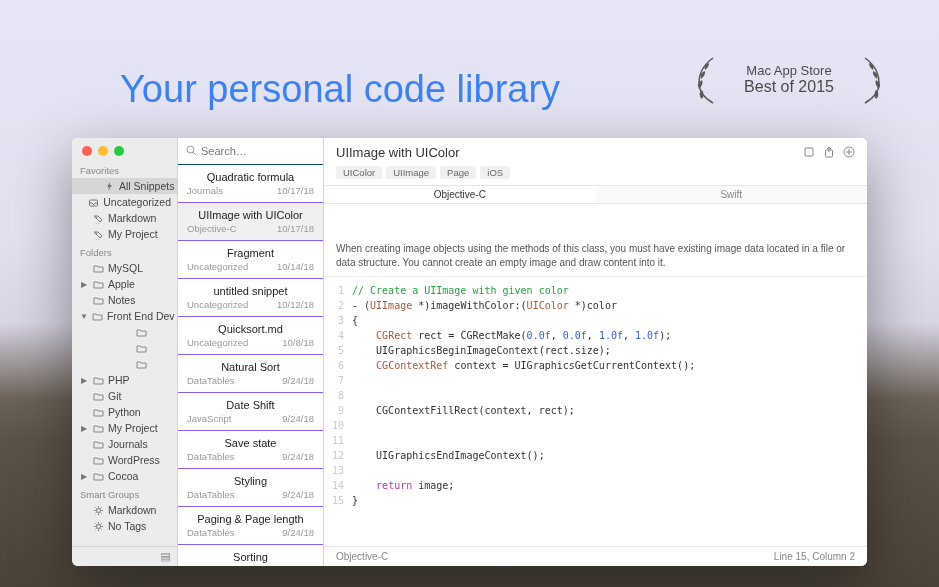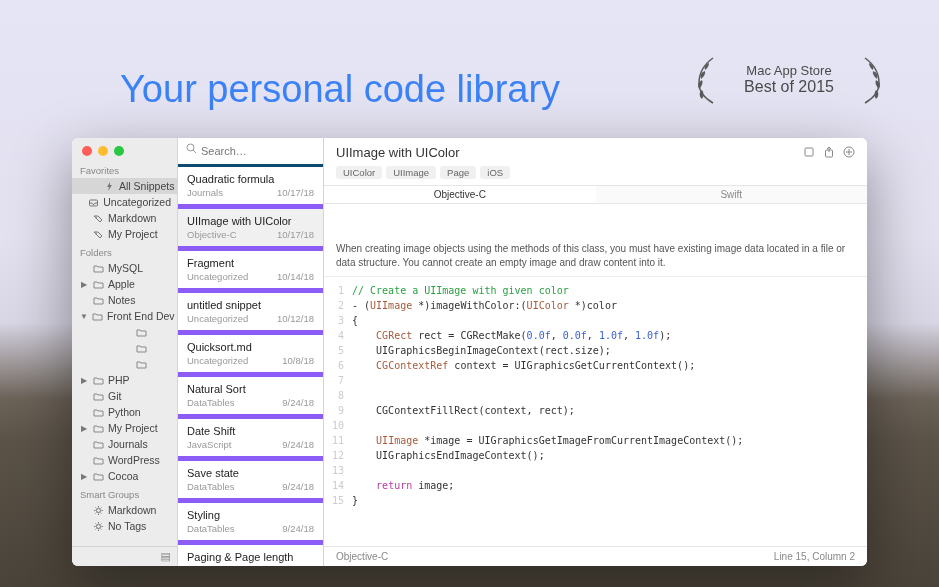--- a/index.html
+++ b/index.html
@@ -61,33 +61,34 @@
 .sb-disc { width: 8px; display:inline-flex; justify-content:center; font-size:8px; color:#777; }
 .sb-icon { width: 12px; height: 12px; display: inline-flex; align-items: center; justify-content: center; }
 .sb-footer { border-top: 1px solid #d5d5d5; padding: 3px 6px; display: flex; justify-content: flex-end; }
 
 .snippet-list {
   width: 146px; flex-shrink: 0;
   background: #fff; border-right: 1px solid #d5d5d5;
   display: flex; flex-direction: column;
 }
 .snippet-search {
-  display: flex; gap: 4px;
-  padding: 5px 8px; border-bottom: 3px solid #0c4a6e;
+  display: flex; align-items: center; gap: 4px;
+  padding: 5px 8px; border-bottom: 1px solid #0c4a6e;
 }
 .snippet-search input {
   border: none; outline: none; flex: 1; font-size: 11px; color: #666;
   background: transparent;
 }
 .search-icon { color: #999; }
 .add-icon { color: #888; font-size: 14px; cursor: pointer; }
 .snippets { flex: 1; overflow: hidden; }
 .snip-cell {
-  padding: 6px 9px; border-bottom: 5px solid #8b5cf6;
+  padding: 6px 9px; border-bottom: 1px solid #8b5cf6;
   cursor: default;
+  text-align: center;
 }
 .snip-cell.selected { background: #f0f0f0; }
 .snip-title { font-size: 11px; color: #222; font-weight: 500; }
 .snip-meta { display: flex; justify-content: space-between; font-size: 9.5px; color: #999; margin-top: 2px; }
 
 .editor { flex: 1; display: flex; flex-direction: column; background: #fff; }
 .editor-header { padding: 7px 12px 4px 12px; display: flex; align-items: center; justify-content: space-between; }
 .editor-title { font-size: 13px; font-weight: 500; color: #333; }
 .editor-tools { display: flex; gap: 8px; color: #888; }
 .editor-tools span { cursor: pointer; }
@@ -486,21 +487,20 @@
         <div class="code-line">
           <span class="ln">9</span>
           <span class="code">    CGContextFillRect(context, rect);</span>
         </div>
         <div class="code-line">
           <span class="ln">10</span>
           <span class="code"></span>
         </div>
         <div class="code-line">
           <span class="ln">11</span>
-          <span class="code">    <span class="c-type">UIImage</span> *image = UIGraphicsGetImageFromCurrentImageContext();</span>
         </div>
         <div class="code-line">
           <span class="ln">12</span>
           <span class="code">    UIGraphicsEndImageContext();</span>
         </div>
         <div class="code-line">
           <span class="ln">13</span>
           <span class="code"></span>
         </div>
         <div class="code-line">

